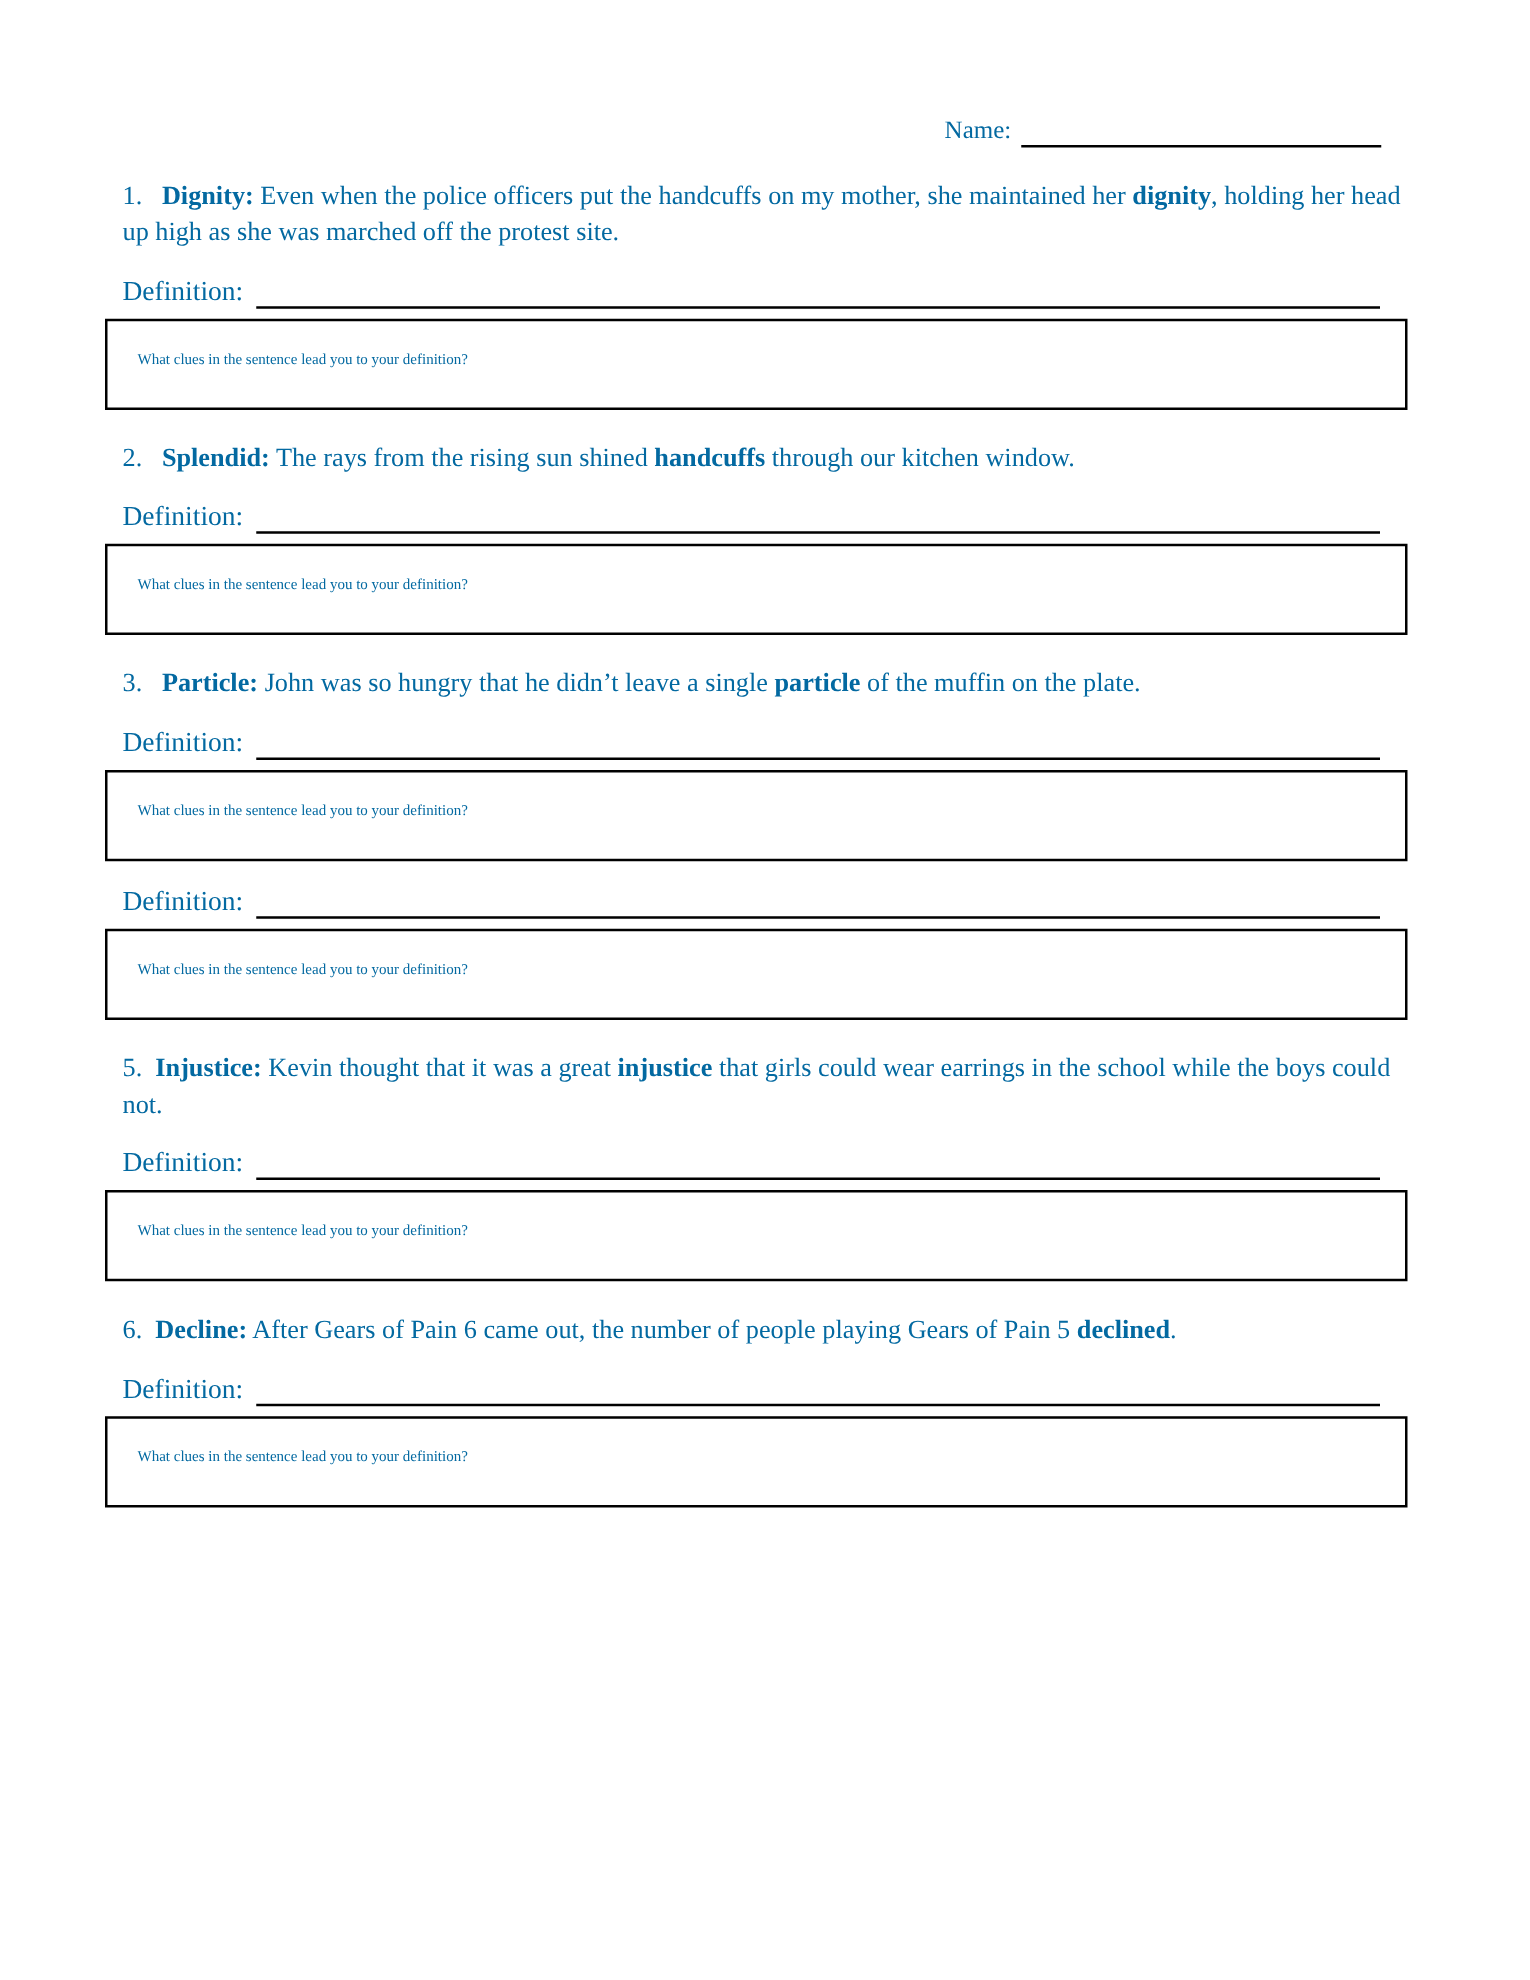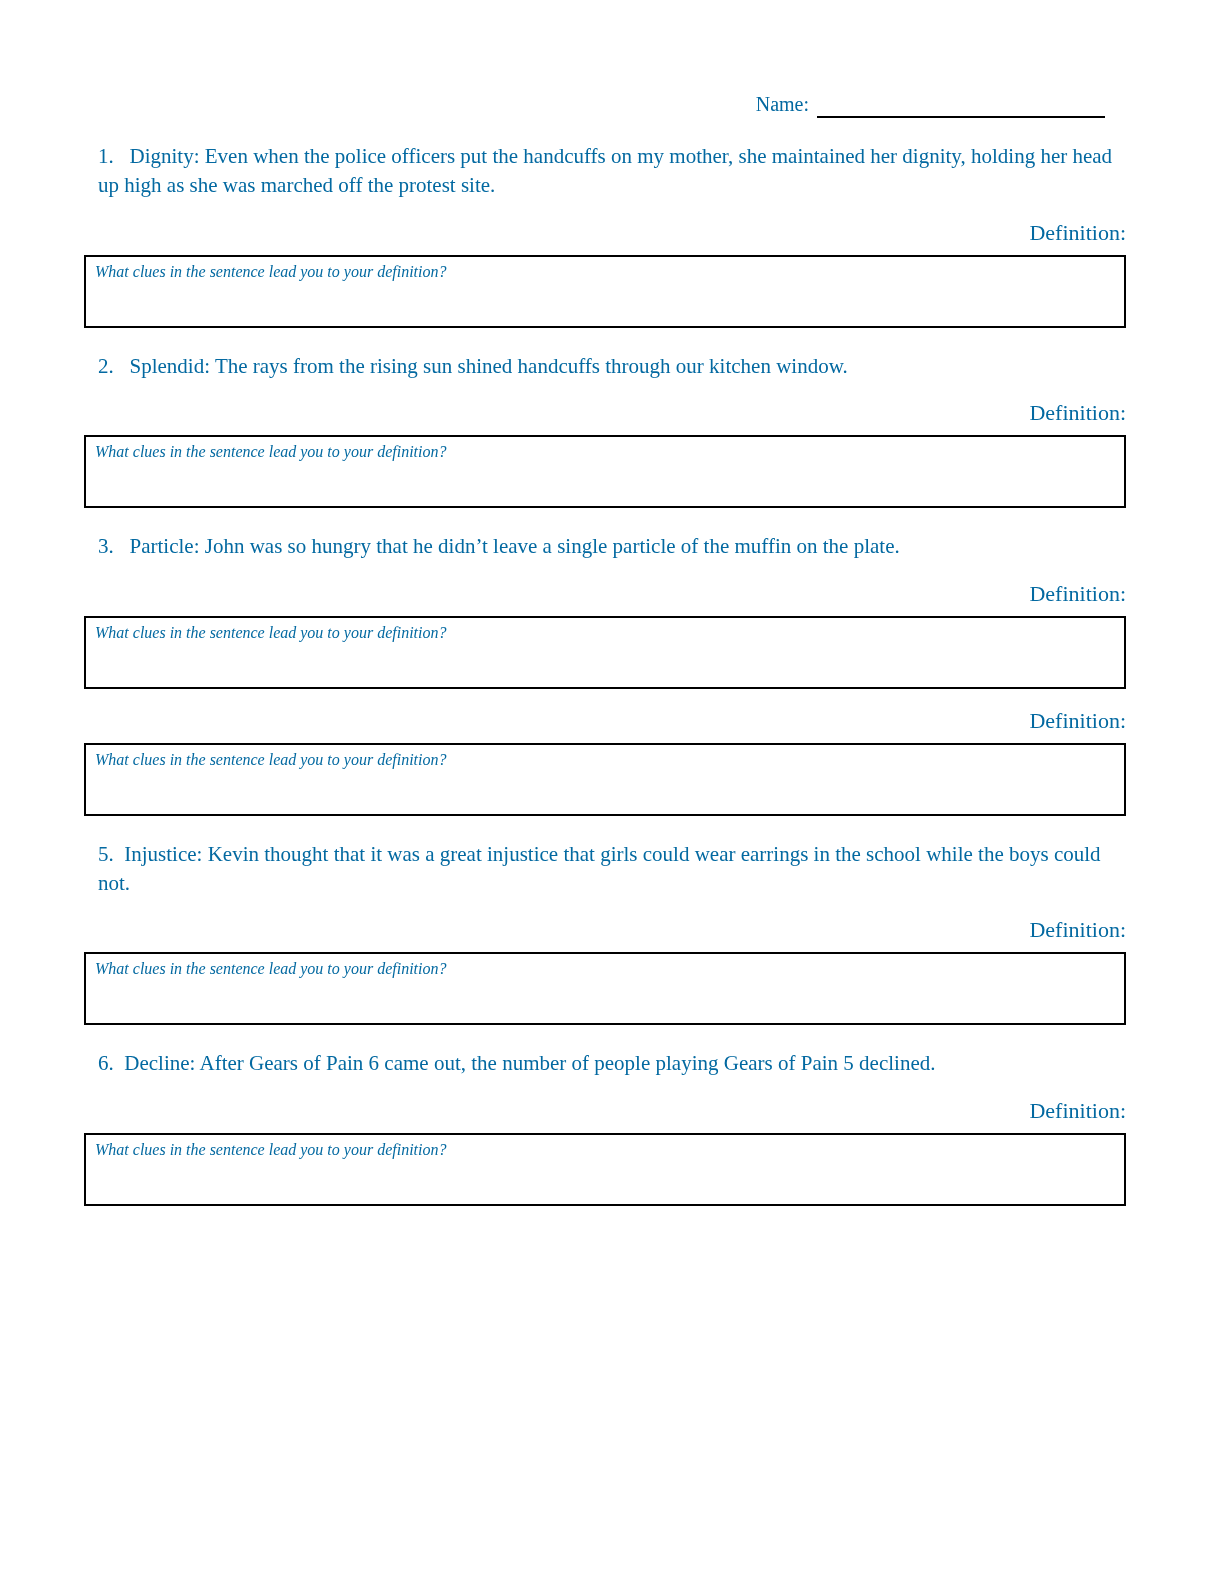--- a/index.html
+++ b/index.html
@@ -47,28 +47,27 @@
   p.directions {
     margin: 20px 0 0 0;
     white-space: pre-wrap;
   }
   p.directions b { font-weight: bold; }
   .item { margin: 0; }
   p.sentence {
     margin: 24px 0 0 0;
     white-space: pre-wrap;
   }
-  p.sentence .seg-bold { font-weight: normal; }
+  p.sentence .seg-bold { font-weight: bold; }
   p.sentence .seg-italic { }
   .def-row {
     display: flex;
     align-items: flex-end;
     margin-top: 18px;
     height: 28px;
-    flex-direction: column;
   }
   .def-label {
     flex: 0 0 auto;
     font-size: 22px;
     line-height: 28px;
   }
   .def-line {
     flex: 1 1 auto;
     border-bottom: 2px solid #000000;
     height: 24px;
@@ -78,25 +77,24 @@
   .clues-box {
     box-sizing: border-box;
     margin-top: 8px;
     margin-left: -14px;
     width: calc(100% + 14px);
     height: 73px;
     border: 2.5px solid #000000;
     background: #ffffff;
   }
   .clues-question {
-    margin: 0;
+    margin: 15px;
     padding: 4px 0 0 9px;
-    font-size: 16px;
+    font-size: 12px;
     line-height: 22px;
-    font-style: italic;
   }
 </style>
 </head>
 <body>
 
 <div class="page">
 
   <div class="name-row">
     <span class="name-label">Name:</span>
     <span class="name-line"></span>

